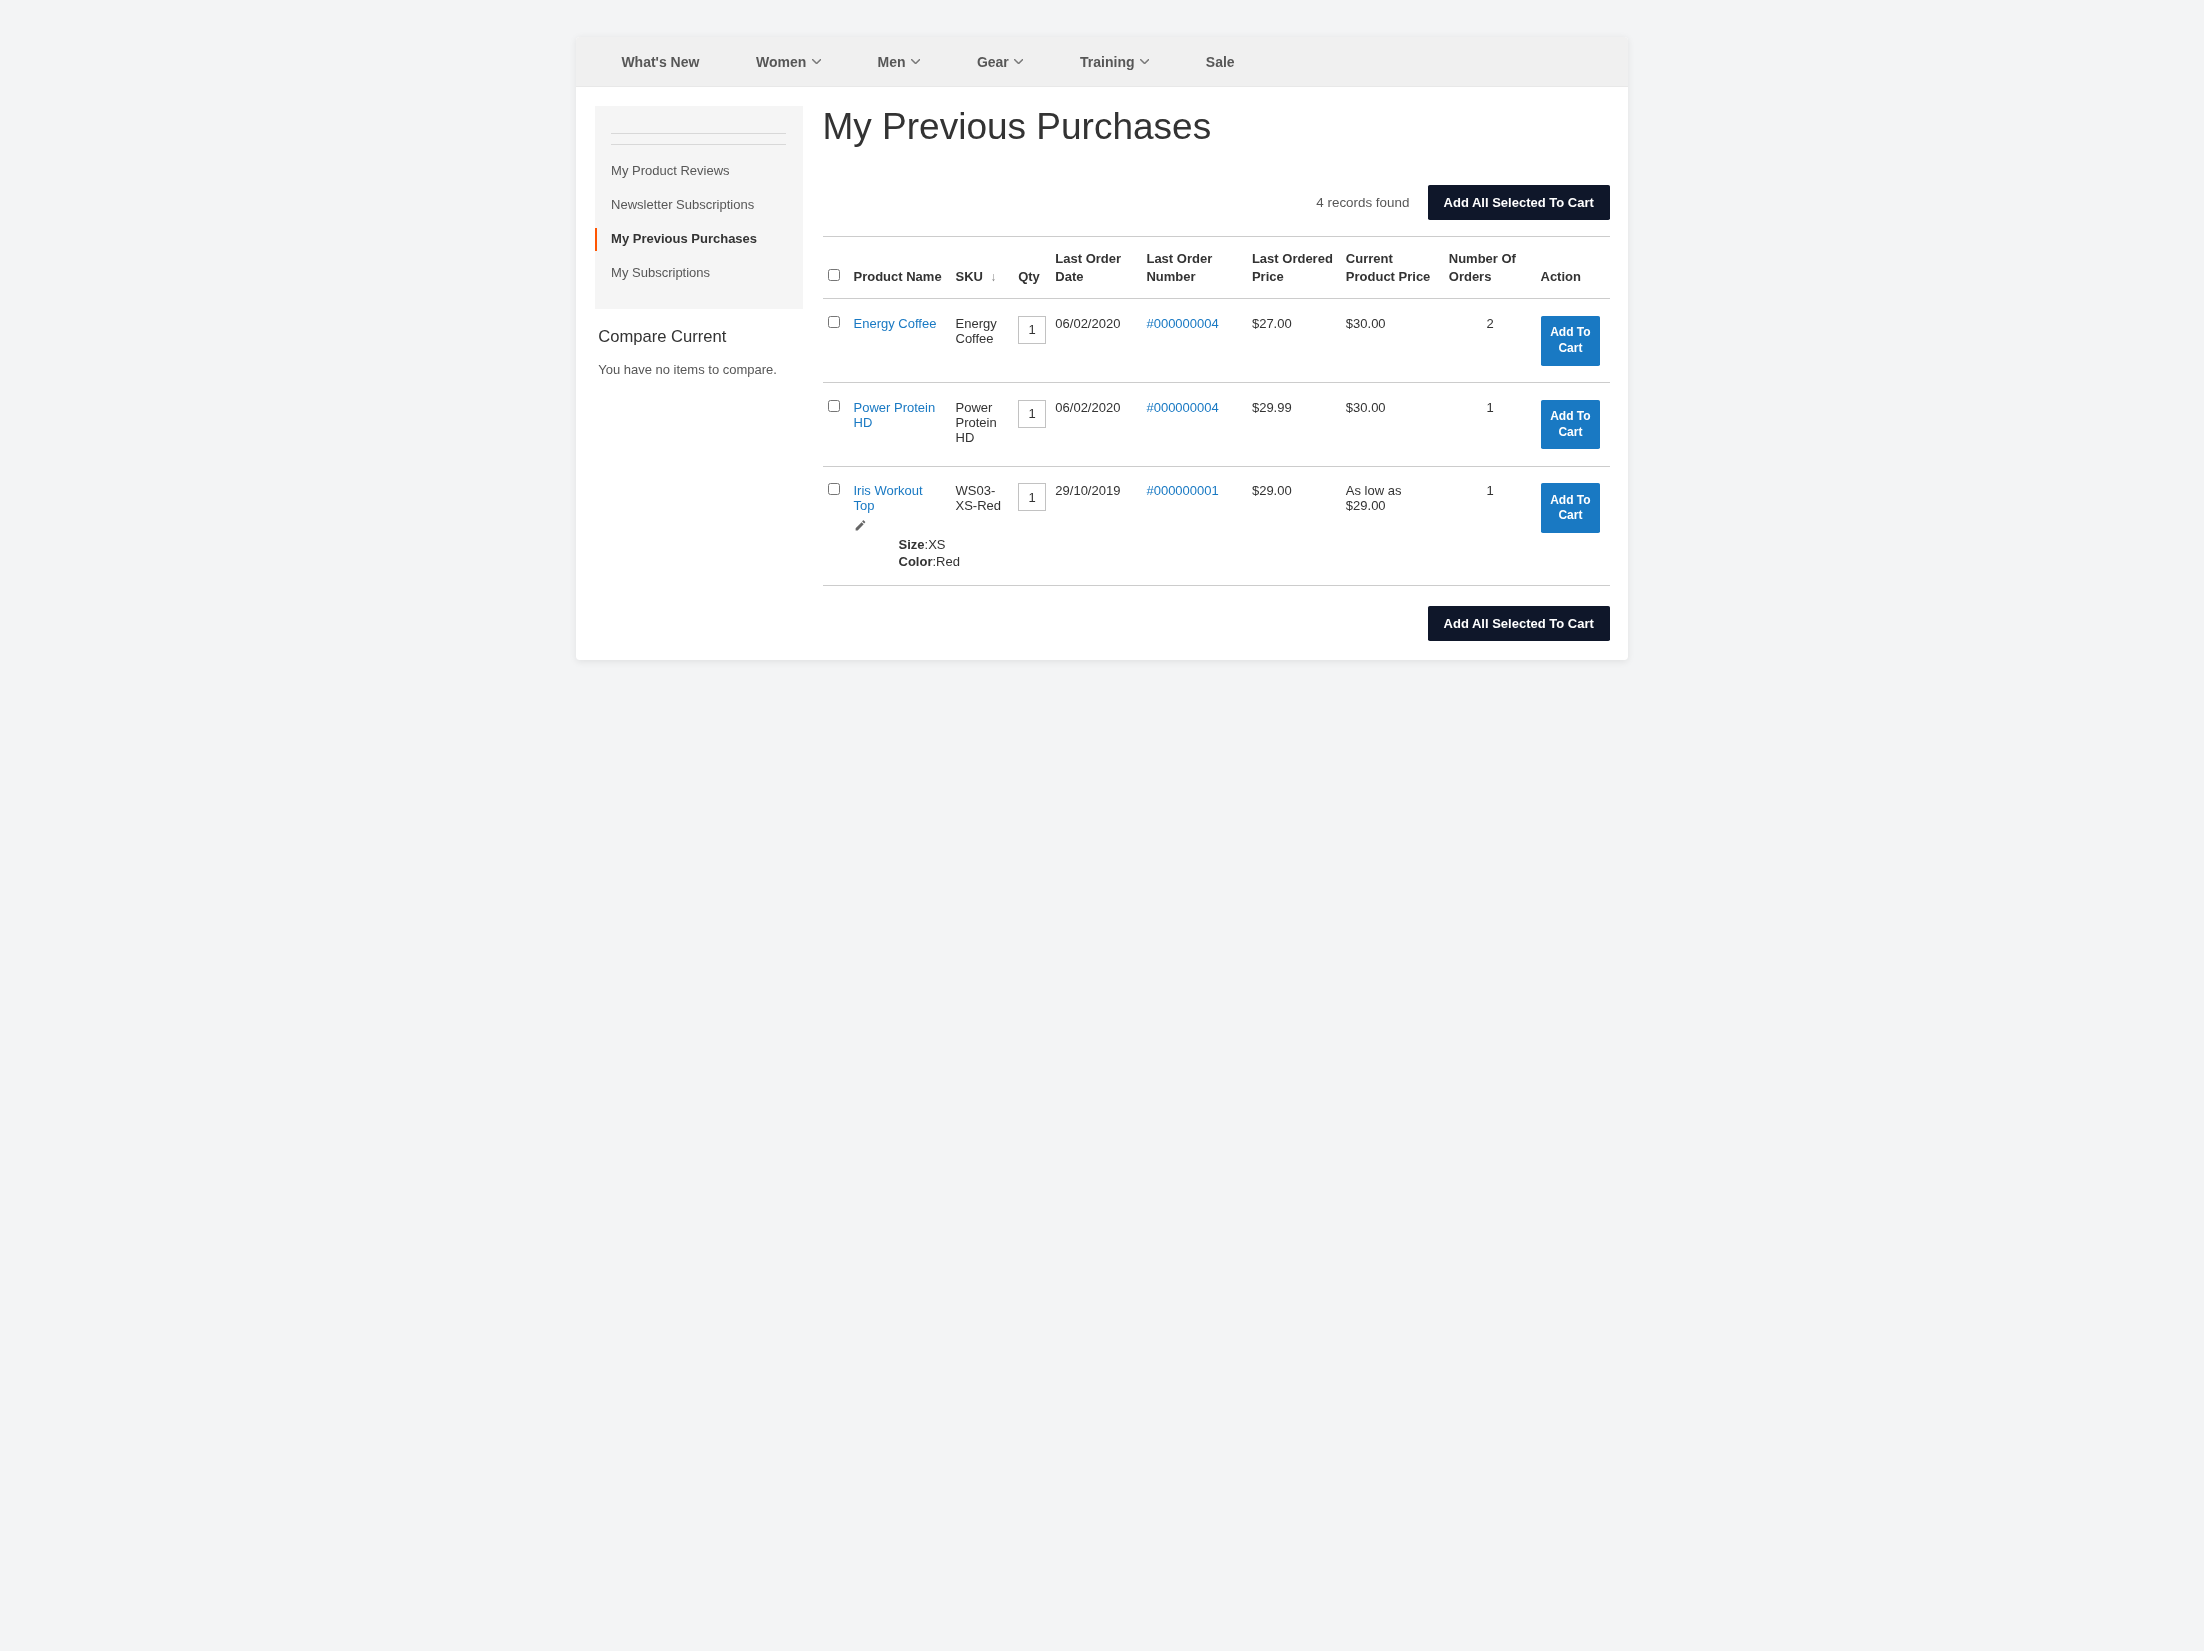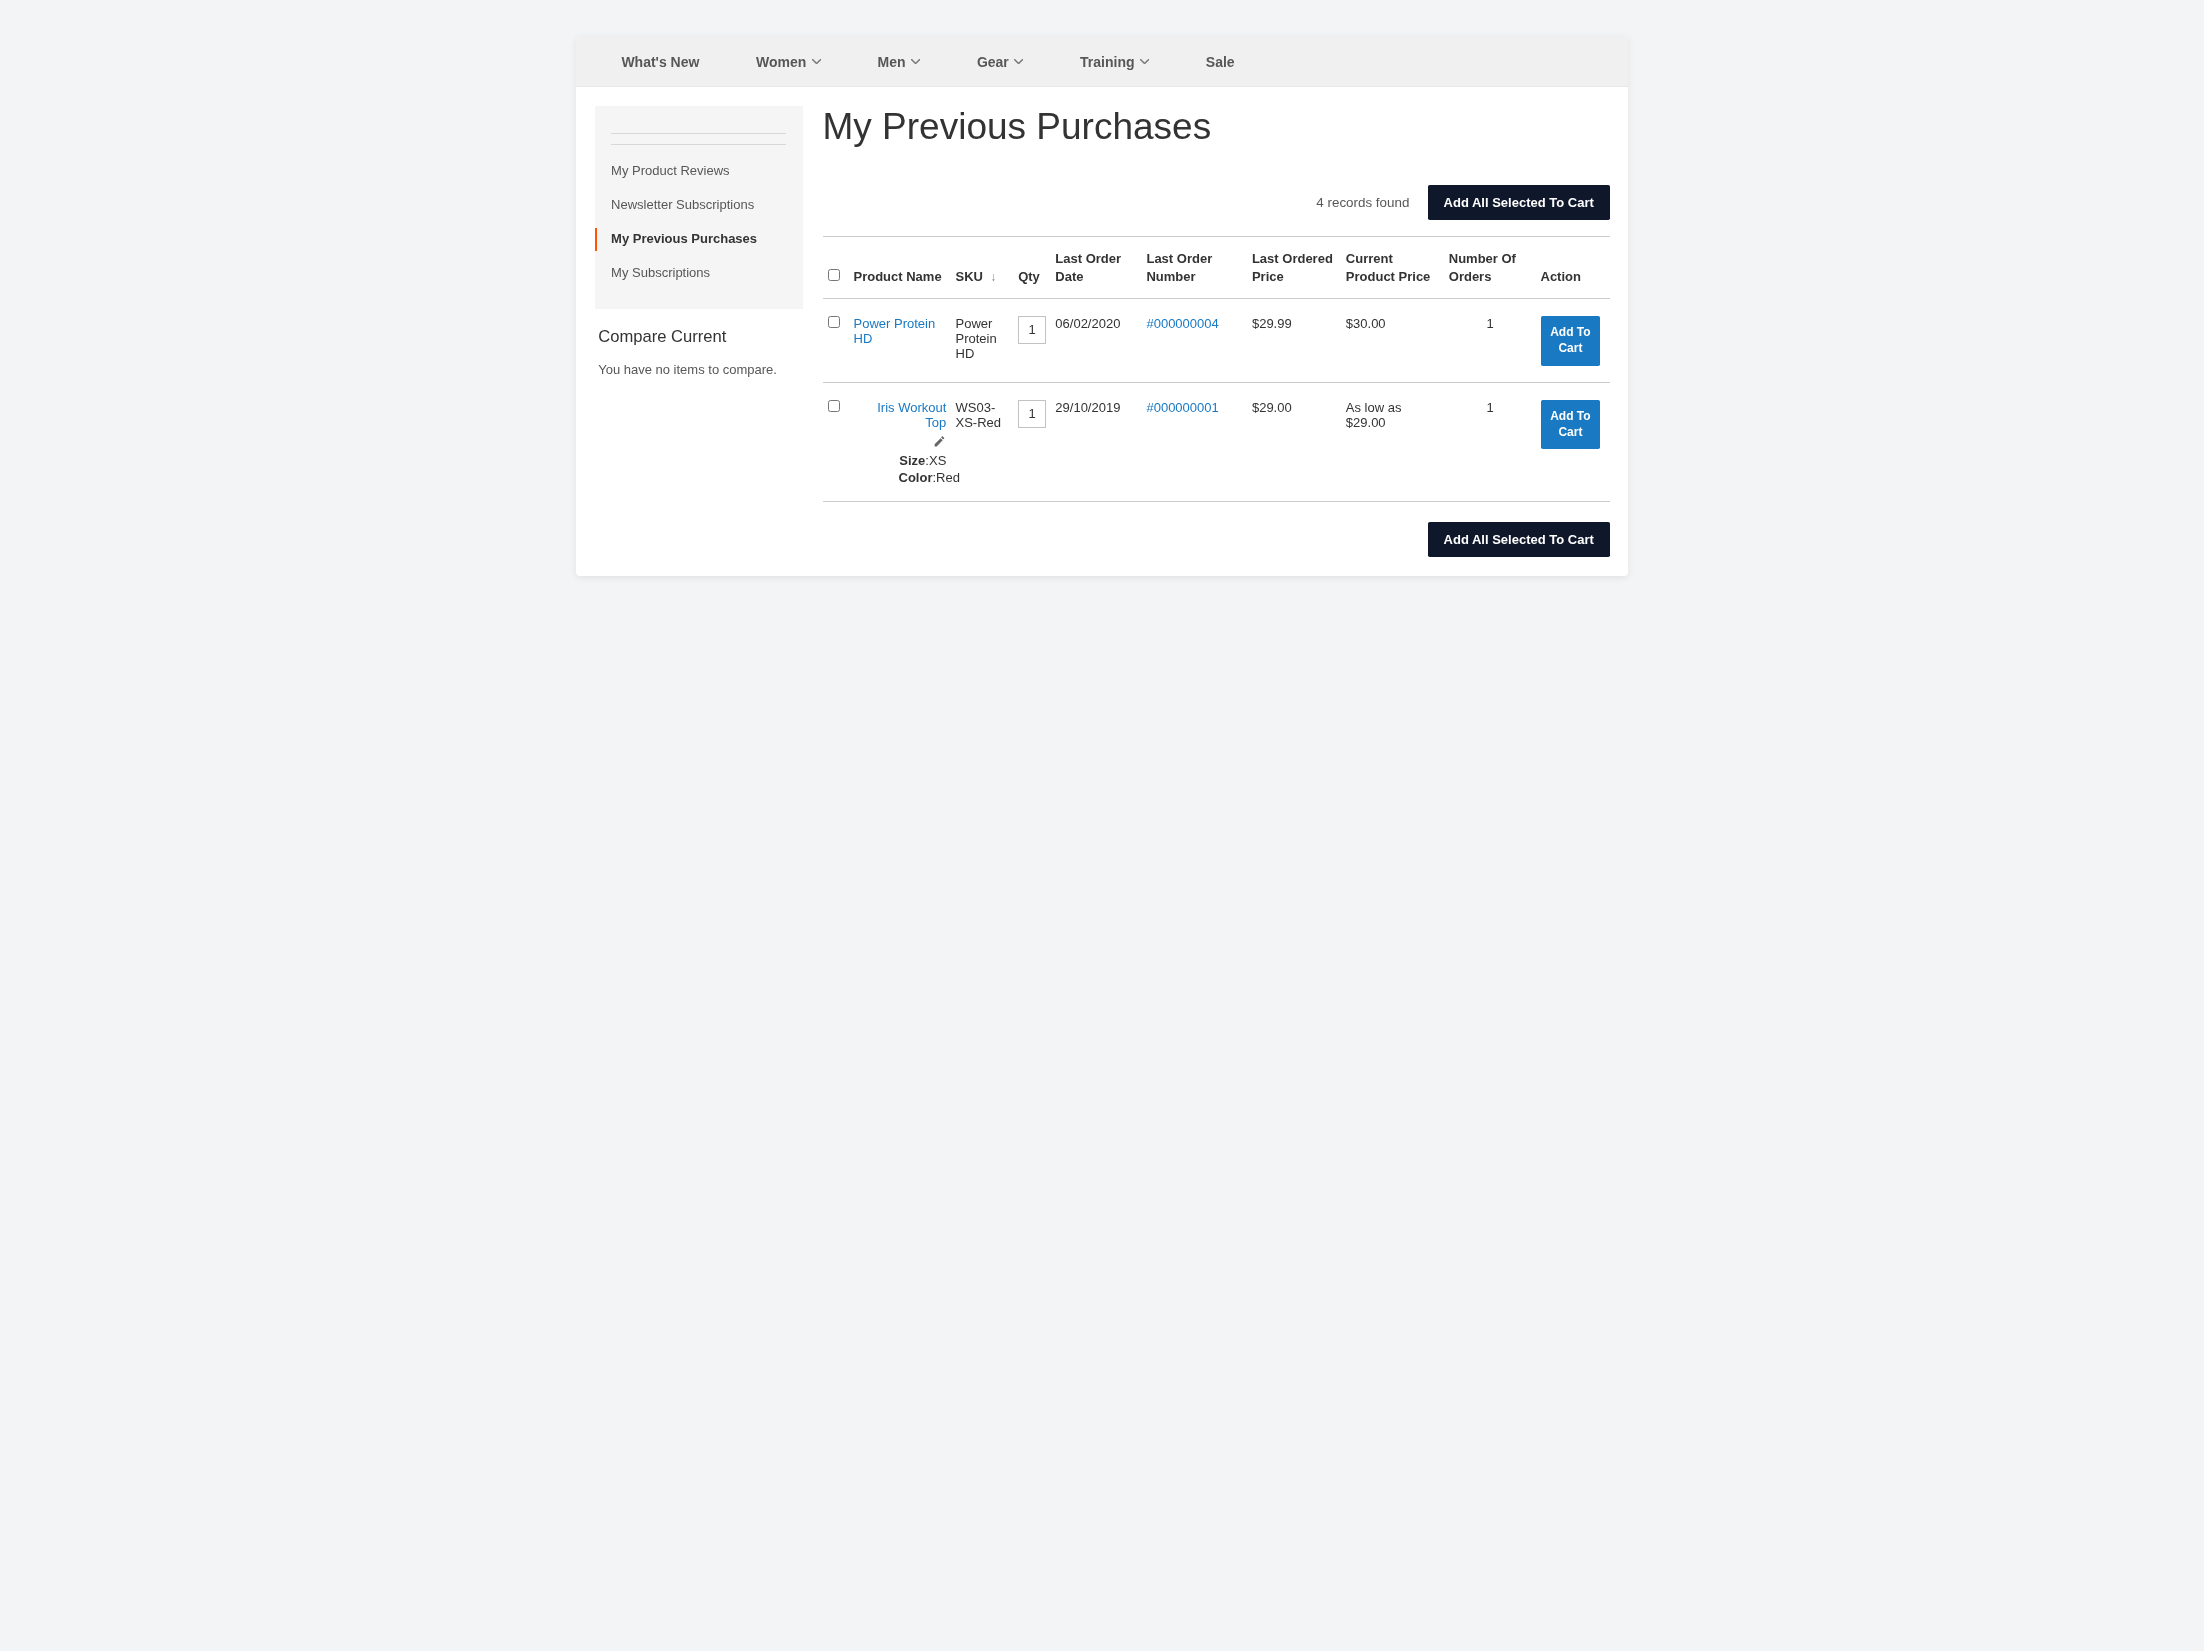--- a/index.html
+++ b/index.html
@@ -304,33 +304,45 @@
             <th>Last Order Number</th>
             <th>Last Ordered Price</th>
             <th>Current Product Price</th>
             <th class="col-num-orders">Number Of Orders</th>
             <th class="col-action">Action</th>
           </tr>
         </thead>
         <tbody id="table-body">
             <tr>
               <td><input type="checkbox" class="checkbox" style=""></td>
+              <td style="max-width: 102px;"><a class="product-link">Energy Coffee</a></td>
+              <td style="max-width: 74px;">Energy Coffee</td>
+              <td><input type="text" class="qty-input" value="1" style=""></td>
+              <td>06/02/2020</td>
+              <td><a class="order-link">#000000004</a></td>
+              <td>$27.00</td>
+              <td style="max-width: 74px;">$30.00</td>
+              <td class="col-num-orders">2</td>
+              <td class="col-action"><button class="btn-primary-sm">Add To Cart</button></td>
+            </tr>
+            <tr>
+              <td><input type="checkbox" class="checkbox" style=""></td>
               <td style="max-width: 102px;"><a class="product-link">Power Protein HD</a></td>
               <td style="max-width: 74px;">Power Protein HD</td>
               <td><input type="text" class="qty-input" value="1" style=""></td>
               <td>06/02/2020</td>
               <td><a class="order-link">#000000004</a></td>
               <td>$29.99</td>
               <td style="max-width: 74px;">$30.00</td>
               <td class="col-num-orders">1</td>
               <td class="col-action"><button class="btn-primary-sm">Add To Cart</button></td>
             </tr>
             <tr>
               <td><input type="checkbox" class="checkbox" style=""></td>
-              <td style="max-width: 102px; text-align: right;"><a class="product-link">Iris Workout Top</a><span class="edit-icon"><svg width="13" height="13" viewBox="0 0 16 16">
+              <td style="max-width: 102px;"><a class="product-link">Iris Workout Top</a><span class="edit-icon"><svg width="13" height="13" viewBox="0 0 16 16">
                     <path fill="#666" d="M2 11.5V14h2.5l7.4-7.4-2.5-2.5L2 11.5zM13.7 4.3c.3-.3.3-.7 0-1l-1.6-1.6c-.3-.3-.7-.3-1 0l-1.2 1.2 2.5 2.5 1.3-1.1z"></path>
                   </svg></span><div class="attr-line"><span class="attr-label">Size</span><span>:XS</span></div><div class="attr-line"><span class="attr-label">Color</span><span>:Red</span></div></td>
               <td style="max-width: 74px;">WS03-XS-Red</td>
               <td><input type="text" class="qty-input" value="1" style=""></td>
               <td>29/10/2019</td>
               <td><a class="order-link">#000000001</a></td>
               <td>$29.00</td>
               <td style="max-width: 74px;">As low as $29.00</td>
               <td class="col-num-orders">1</td>
               <td class="col-action"><button class="btn-primary-sm">Add To Cart</button></td>

